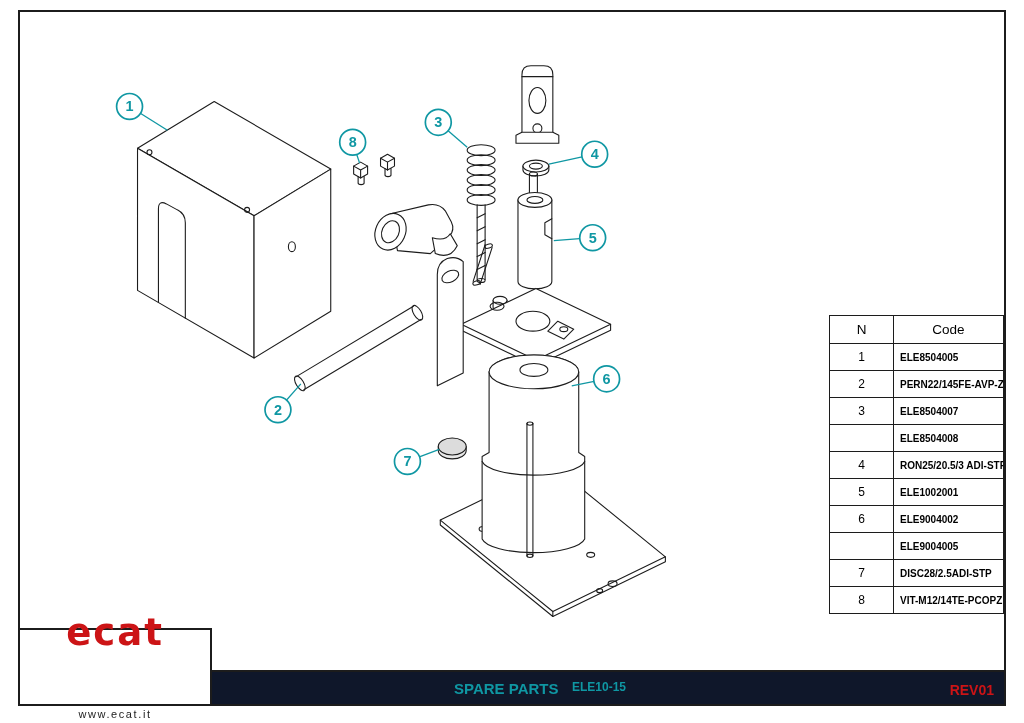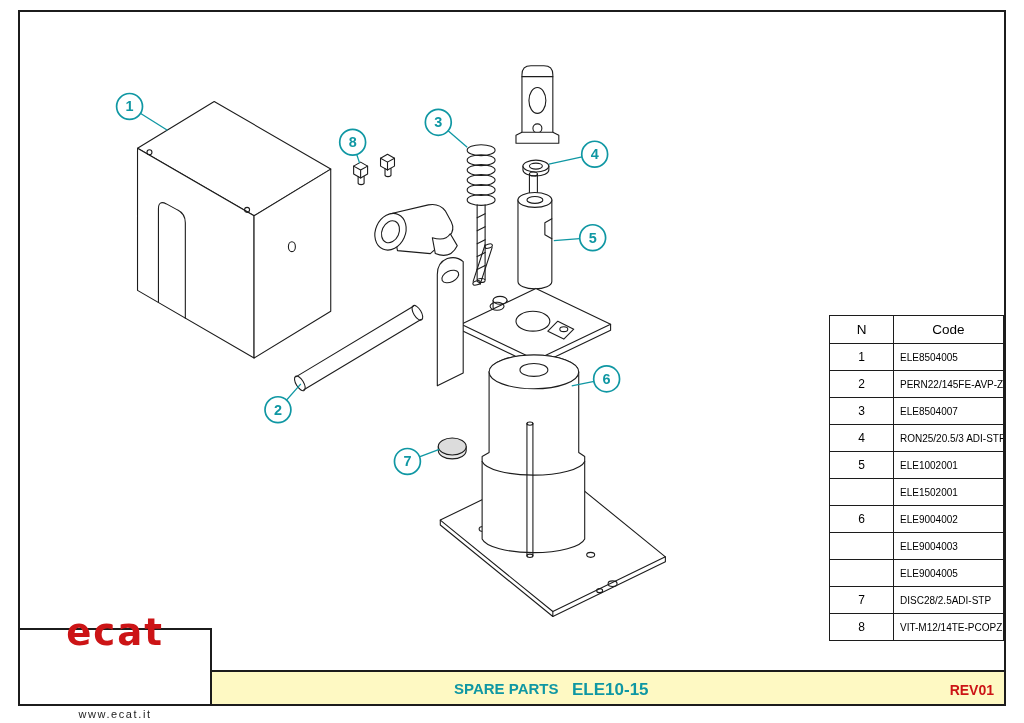--- a/index.html
+++ b/index.html
@@ -19,36 +19,36 @@
   .balloon-t { fill:var(--accent,#0f97a3); font-size:14.5px; font-weight:bold;
     text-anchor:middle; font-family:"Liberation Sans",sans-serif; }
 
   .parts-table { position:absolute; top:303px; right:0; width:175px;
     border-collapse:collapse; z-index:2; background:#fff; table-layout:fixed; }
   .parts-table th, .parts-table td { border:1.2px solid var(--line,#1c1c1c); }
   .parts-table th { height:28px; font-size:13.5px; font-weight:normal; text-align:center; }
   .parts-table col.col-n { width:64px; }
   .parts-table td { height:27px; }
   .parts-table td.n { text-align:center; font-size:12px; }
-  .parts-table td.code { font-size:10px; padding-left:6px; white-space:nowrap; overflow:hidden; }
+  .parts-table td.code { font-size:10px; padding-left:6px; white-space:nowrap; overflow:hidden;font-weight:bold; }
 
   .logo-box { position:absolute; left:0; bottom:0; width:192px; height:76px;
     border-top:2px solid var(--line,#1c1c1c); border-right:2px solid var(--line,#1c1c1c);
     background:#fff; z-index:2; display:flex; flex-direction:column;
     align-items:center; justify-content:center; gap:21px; }
   .ecat-logo { color:var(--brand-red,#cc1416); font-family:"DejaVu Sans",sans-serif;
     font-weight:900; font-size:37px; line-height:1; letter-spacing:2px; }
   .website { font-size:11px; letter-spacing:1.6px; color:#222;margin-top:36px; }
 
   .title-strip { position:absolute; left:192px; right:0; bottom:0; height:34px;
-    border-top:2px solid var(--line,#1c1c1c); background:#fef9c3; z-index:2; }
+    border-top:2px solid var(--line,#1c1c1c); background:#0f172a; z-index:2; }
   .doc-title { position:absolute; left:242px; top:8px; color:var(--accent,#0f97a3);
     font-weight:bold; font-size:15px; }
   .model { position:absolute; left:360px; top:8px; color:var(--accent,#0f97a3);
-    font-weight:bold; font-size:17px; }
+    font-weight:bold; font-size:12px; }
   .revision { position:absolute; right:10px; top:10px; color:var(--brand-red,#cc1416);
     font-size:14px; font-weight:bold; }
 </style>
 </head>
 <body>
 
 <div class="sheet">
 
   <svg class="drawing" viewBox="18 10 988 696" preserveAspectRatio="none">
 
@@ -248,38 +248,34 @@
       </tr>
       <tr>
         <td class="n">2</td>
         <td class="code">PERN22/145FE-AVP-ZN</td>
       </tr>
       <tr>
         <td class="n">3</td>
         <td class="code">ELE8504007</td>
       </tr>
       <tr>
+        <td class="n"></td>
+        <td class="code">ELE8504008</td>
+      </tr>
+      <tr>
         <td class="n">4</td>
         <td class="code">RON25/20.5/3 ADI-STP</td>
       </tr>
       <tr>
         <td class="n">5</td>
         <td class="code">ELE1002001</td>
       </tr>
       <tr>
-        <td class="n"></td>
-        <td class="code">ELE1502001</td>
-      </tr>
-      <tr>
         <td class="n">6</td>
         <td class="code">ELE9004002</td>
-      </tr>
-      <tr>
-        <td class="n"></td>
-        <td class="code">ELE9004003</td>
       </tr>
       <tr>
         <td class="n"></td>
         <td class="code">ELE9004005</td>
       </tr>
       <tr>
         <td class="n">7</td>
         <td class="code">DISC28/2.5ADI-STP</td>
       </tr>
       <tr>

